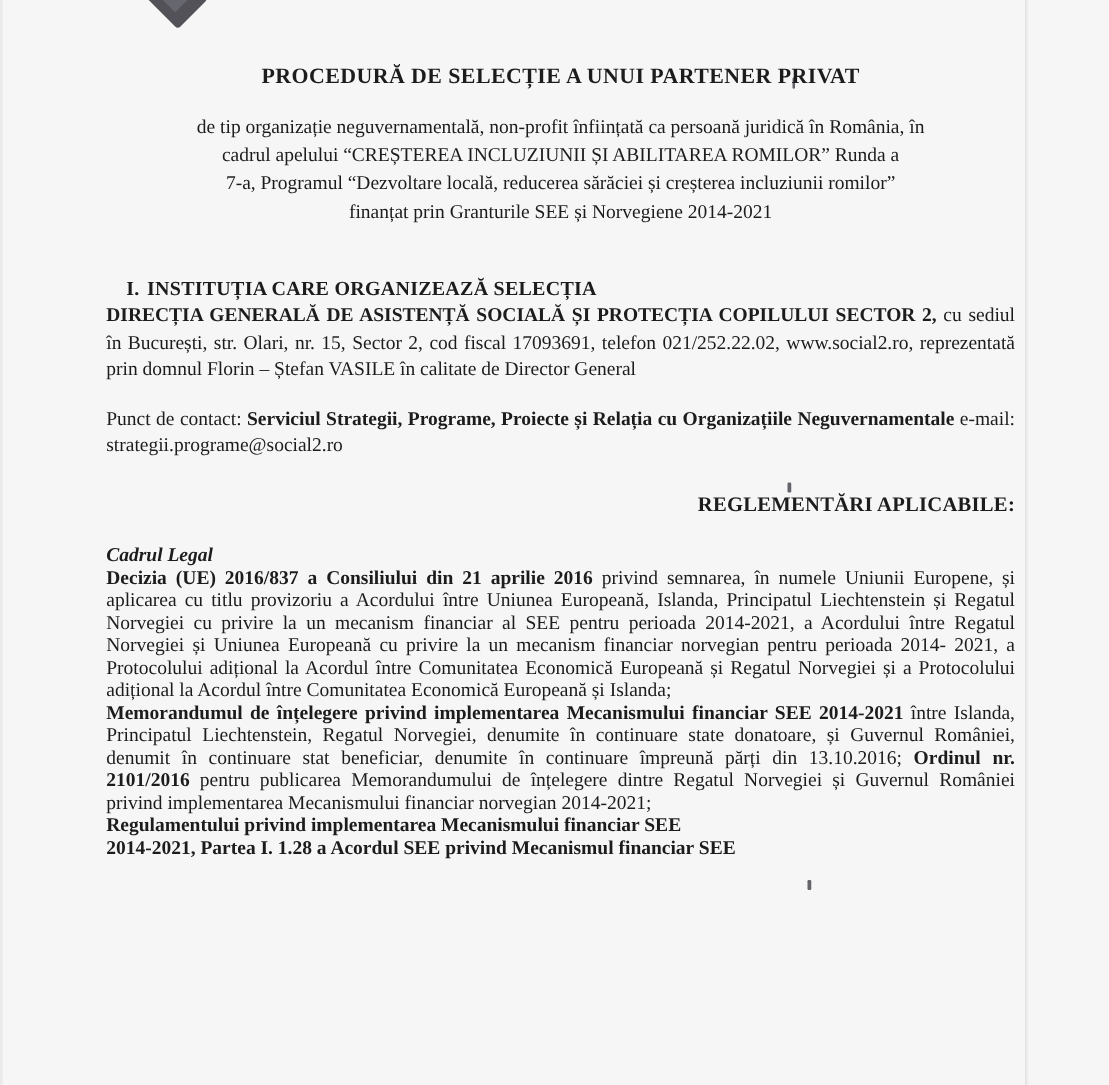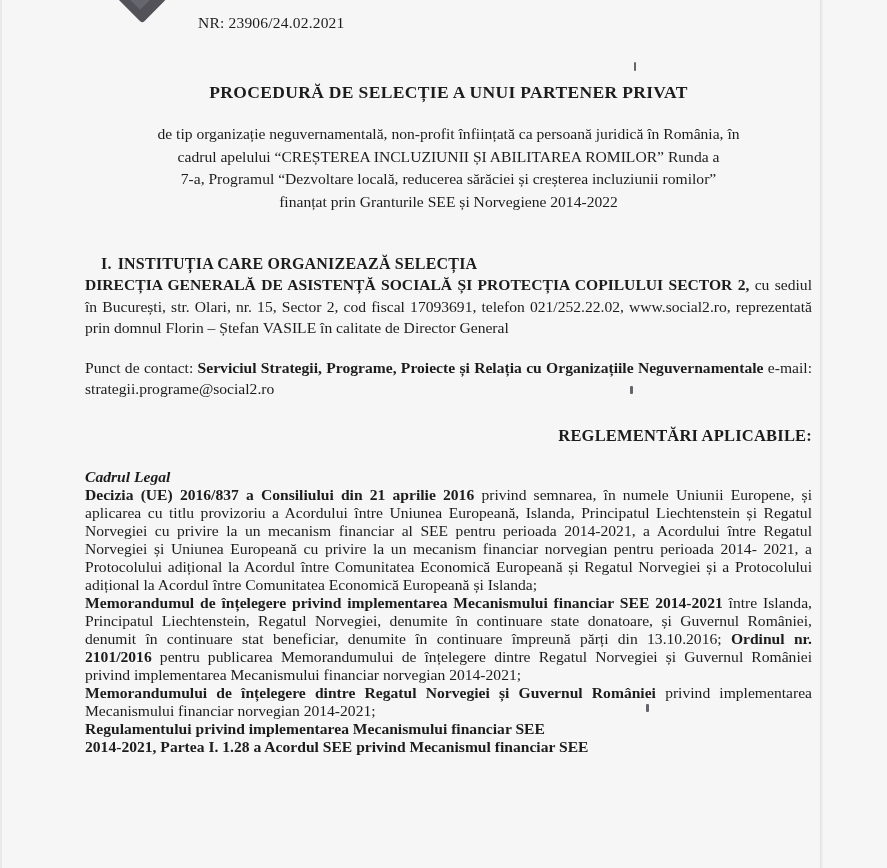--- a/index.html
+++ b/index.html
@@ -175,29 +175,28 @@
 
   <div class="logo-mark"></div>
   <div class="logo-mark-inner"></div>
 
   <div class="speck speck-title"></div>
   <div class="speck speck-mid"></div>
   <div class="speck speck-low"></div>
 
   <div class="content">
 
-    <div class="nr-line">NR: 23906/24.02.2021</div>
 
     <div class="doc-title">PROCEDURĂ DE SELECȚIE A UNUI PARTENER PRIVAT</div>
 
     <div class="subtitle">
       <div>de tip organizație neguvernamentală, non-profit înființată ca persoană juridică în România, în</div>
       <div>cadrul apelului “CREȘTEREA INCLUZIUNII ȘI ABILITAREA ROMILOR” Runda a</div>
       <div>7-a, Programul “Dezvoltare locală, reducerea sărăciei și creșterea incluziunii romilor”</div>
-      <div>finanțat prin Granturile SEE și Norvegiene 2014-2022</div>
+      <div>finanțat prin Granturile SEE și Norvegiene 2014-2021</div>
     </div>
 
     <div class="section-head">
       <span class="num">I.</span><span>INSTITUȚIA CARE ORGANIZEAZĂ SELECȚIA</span>
     </div>
 
     <div class="just org-block">
       <b>DIRECȚIA GENERALĂ DE ASISTENȚĂ SOCIALĂ ȘI PROTECȚIA COPILULUI SECTOR 2,</b><span> cu sediul în București, str. Olari, nr. 15, Sector 2, cod fiscal 17093691, telefon 021/252.22.02, www.social2.ro, reprezentată prin domnul Florin – Ștefan VASILE în calitate de Director General</span>
     </div>
 
@@ -213,23 +212,20 @@
 
       <p>
         <b>Decizia (UE) 2016/837 a Consiliului din 21 aprilie 2016</b><span> privind semnarea, în numele Uniunii Europene, și aplicarea cu titlu provizoriu a Acordului între Uniunea Europeană, Islanda, Principatul Liechtenstein și Regatul Norvegiei cu privire la un mecanism financiar al SEE pentru perioada 2014-2021, a Acordului între Regatul Norvegiei și Uniunea Europeană cu privire la un mecanism financiar norvegian pentru perioada 2014- 2021, a Protocolului adițional la Acordul între Comunitatea Economică Europeană și Regatul Norvegiei și a Protocolului adițional la Acordul între Comunitatea Economică Europeană și Islanda;</span>
       </p>
 
 
       <p>
         <b>Memorandumul de înțelegere privind implementarea Mecanismului financiar SEE 2014-2021</b><span> între Islanda, Principatul Liechtenstein, Regatul Norvegiei, denumite în continuare state donatoare, și Guvernul României, denumit în continuare stat beneficiar, denumite în continuare împreună părți din 13.10.2016; </span><b>Ordinul nr. 2101/2016</b><span> pentru publicarea Memorandumului de înțelegere dintre Regatul Norvegiei și Guvernul României privind implementarea Mecanismului financiar norvegian 2014-2021;</span>
       </p>
 
-      <p>
-        <b>Memorandumului de înțelegere dintre Regatul Norvegiei și Guvernul României</b><span> privind implementarea Mecanismului financiar norvegian 2014-2021;</span>
-      </p>
 
       <p>
         <b>Regulamentului privind implementarea Mecanismului financiar SEE</b>
       </p>
 
       <p class="cut-line">
         <b>2014-2021, Partea I. 1.28 a Acordul SEE privind Mecanismul financiar SEE</b>
       </p>
 
     </div>

